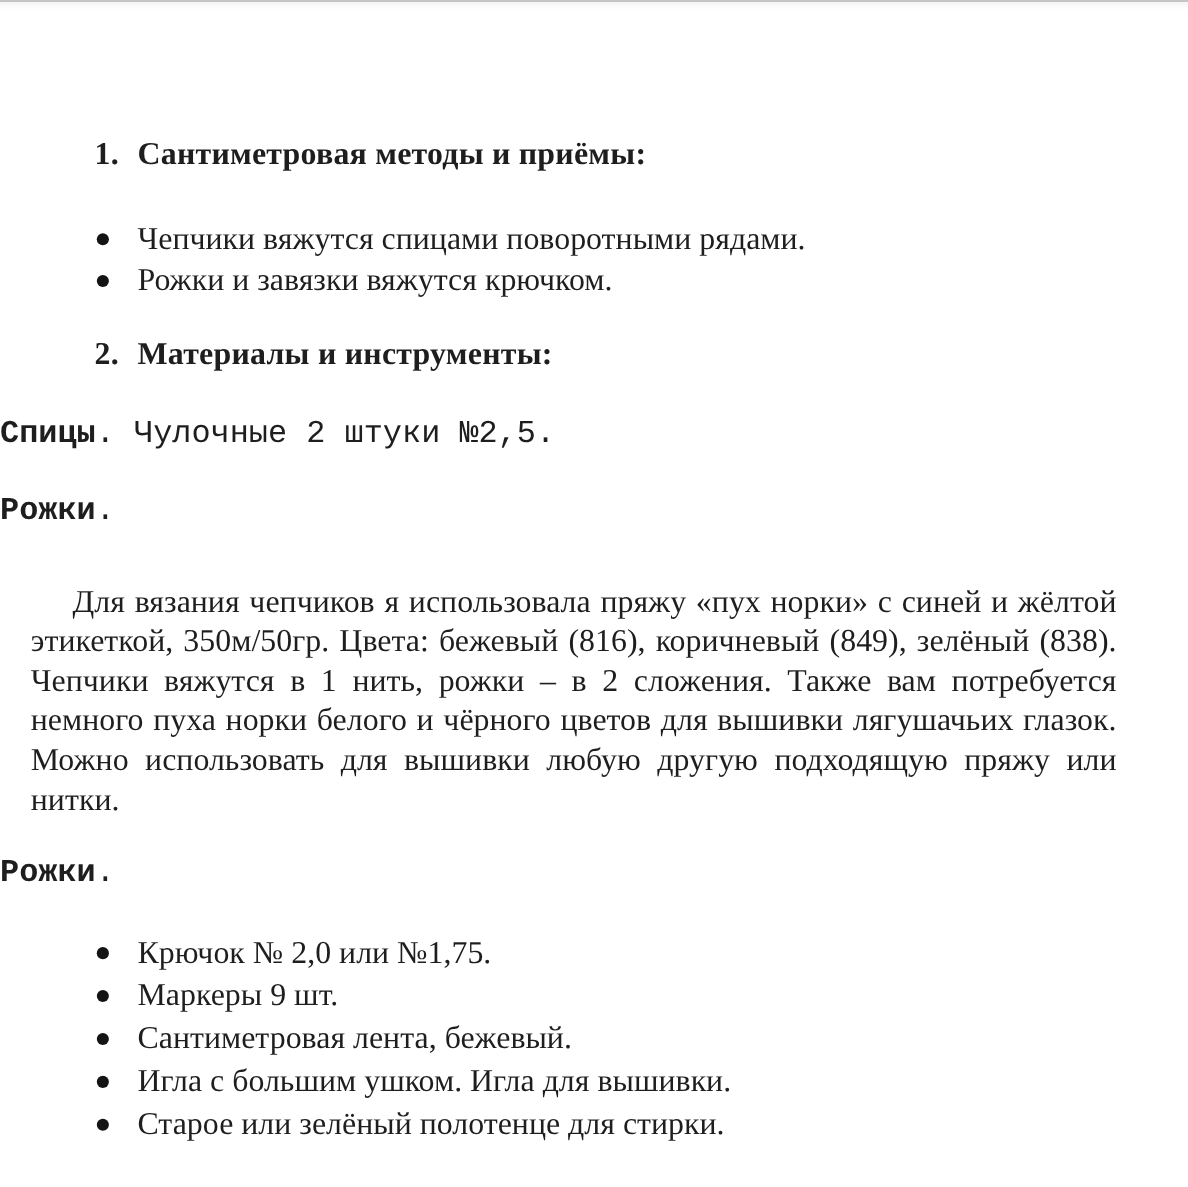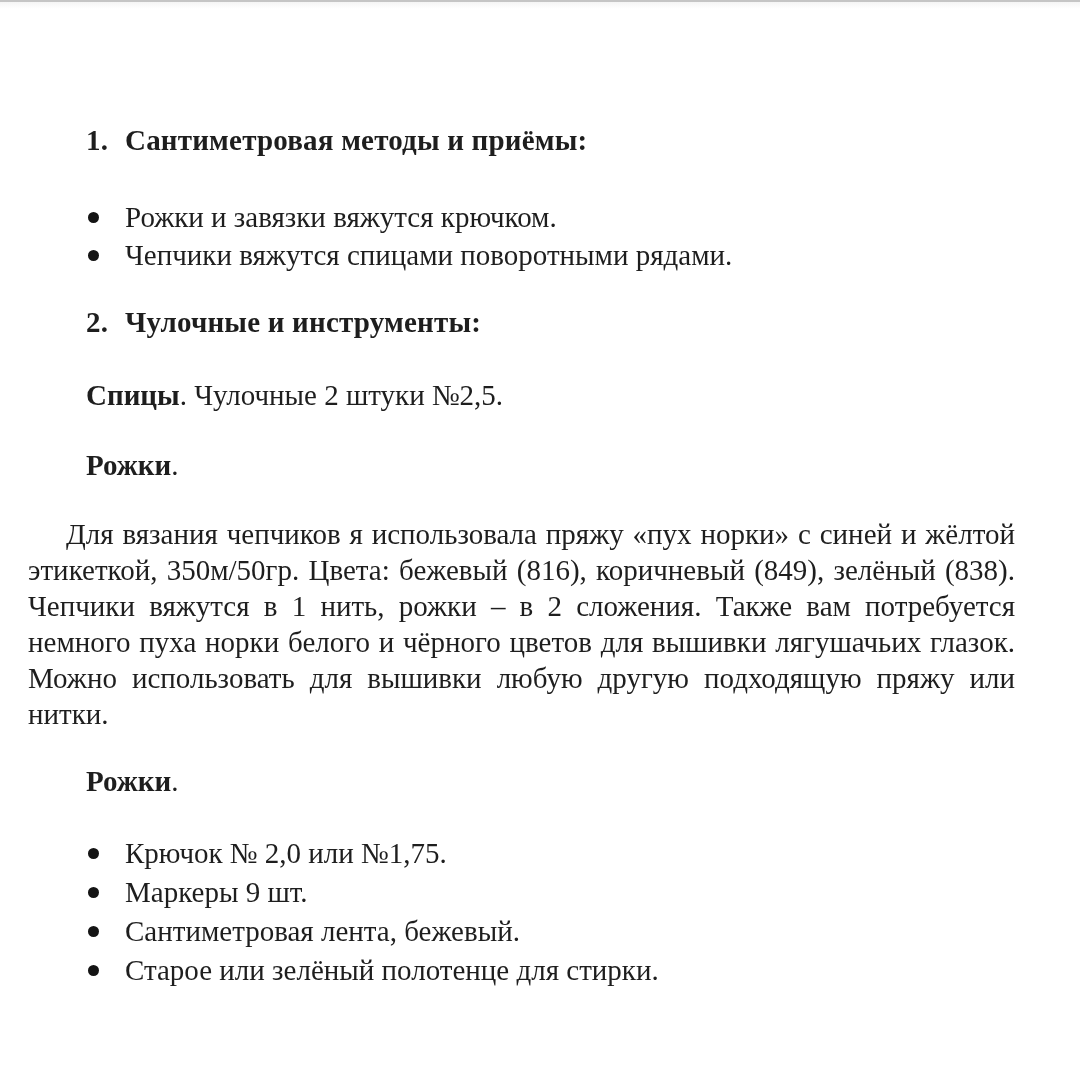--- a/index.html
+++ b/index.html
@@ -61,31 +61,31 @@
     position: absolute;
     left: 2px;
     top: 14px;
     width: 11px;
     height: 11px;
     border-radius: 50%;
     background: #141414;
   }
   
   .labeled {
-    margin-left: 86px;
     margin-right: 65px;
     line-height: 40px;
+    font-family: Liberation Mono, monospace;
   }
   .labeled .lbl { font-weight: bold; }
   .line-spicy   { margin-top: 33px; }
   .line-pryazha { margin-top: 30px; }
   .line-prochee { margin-top: 29px; }
   
   .paragraph {
-    margin: 31px 65px 0 28px;
+    margin: 44px 65px 0 28px;
     line-height: 36px;
     text-align: justify;
     text-align-last: left;
     text-indent: 38px;
   }
 </style>
 </head>
 <body>
 
 <div class="page">
@@ -95,31 +95,31 @@
   <div class="doc">
 
     <div class="heading h-first">
       <span class="num">1.</span>
       <span>Сантиметровая методы и приёмы:</span>
     </div>
 
     <div class="list list-methods">
       <div class="item">
         <span class="dot"></span>
-        <span>Рожки и завязки вяжутся крючком.</span>
+        <span>Чепчики вяжутся спицами поворотными рядами.</span>
       </div>
       <div class="item">
         <span class="dot"></span>
-        <span>Чепчики вяжутся спицами поворотными рядами.</span>
+        <span>Рожки и завязки вяжутся крючком.</span>
       </div>
     </div>
 
     <div class="heading h-second">
       <span class="num">2.</span>
-      <span>Чулочные и инструменты:</span>
+      <span>Материалы и инструменты:</span>
     </div>
 
     <div class="labeled line-spicy">
       <span class="lbl">Спицы</span><span>. Чулочные 2 штуки №2,5.</span>
     </div>
 
     <div class="labeled line-pryazha">
       <span class="lbl">Рожки</span><span>.</span>
     </div>
 
@@ -137,18 +137,22 @@
       <div class="item">
         <span class="dot"></span>
         <span>Маркеры 9 шт.</span>
       </div>
       <div class="item">
         <span class="dot"></span>
         <span>Сантиметровая лента, бежевый.</span>
       </div>
       <div class="item">
         <span class="dot"></span>
+        <span>Игла с большим ушком. Игла для вышивки.</span>
+      </div>
+      <div class="item">
+        <span class="dot"></span>
         <span>Старое или зелёный полотенце для стирки.</span>
       </div>
     </div>
 
   </div>
 </div>
 
 </body></html>

